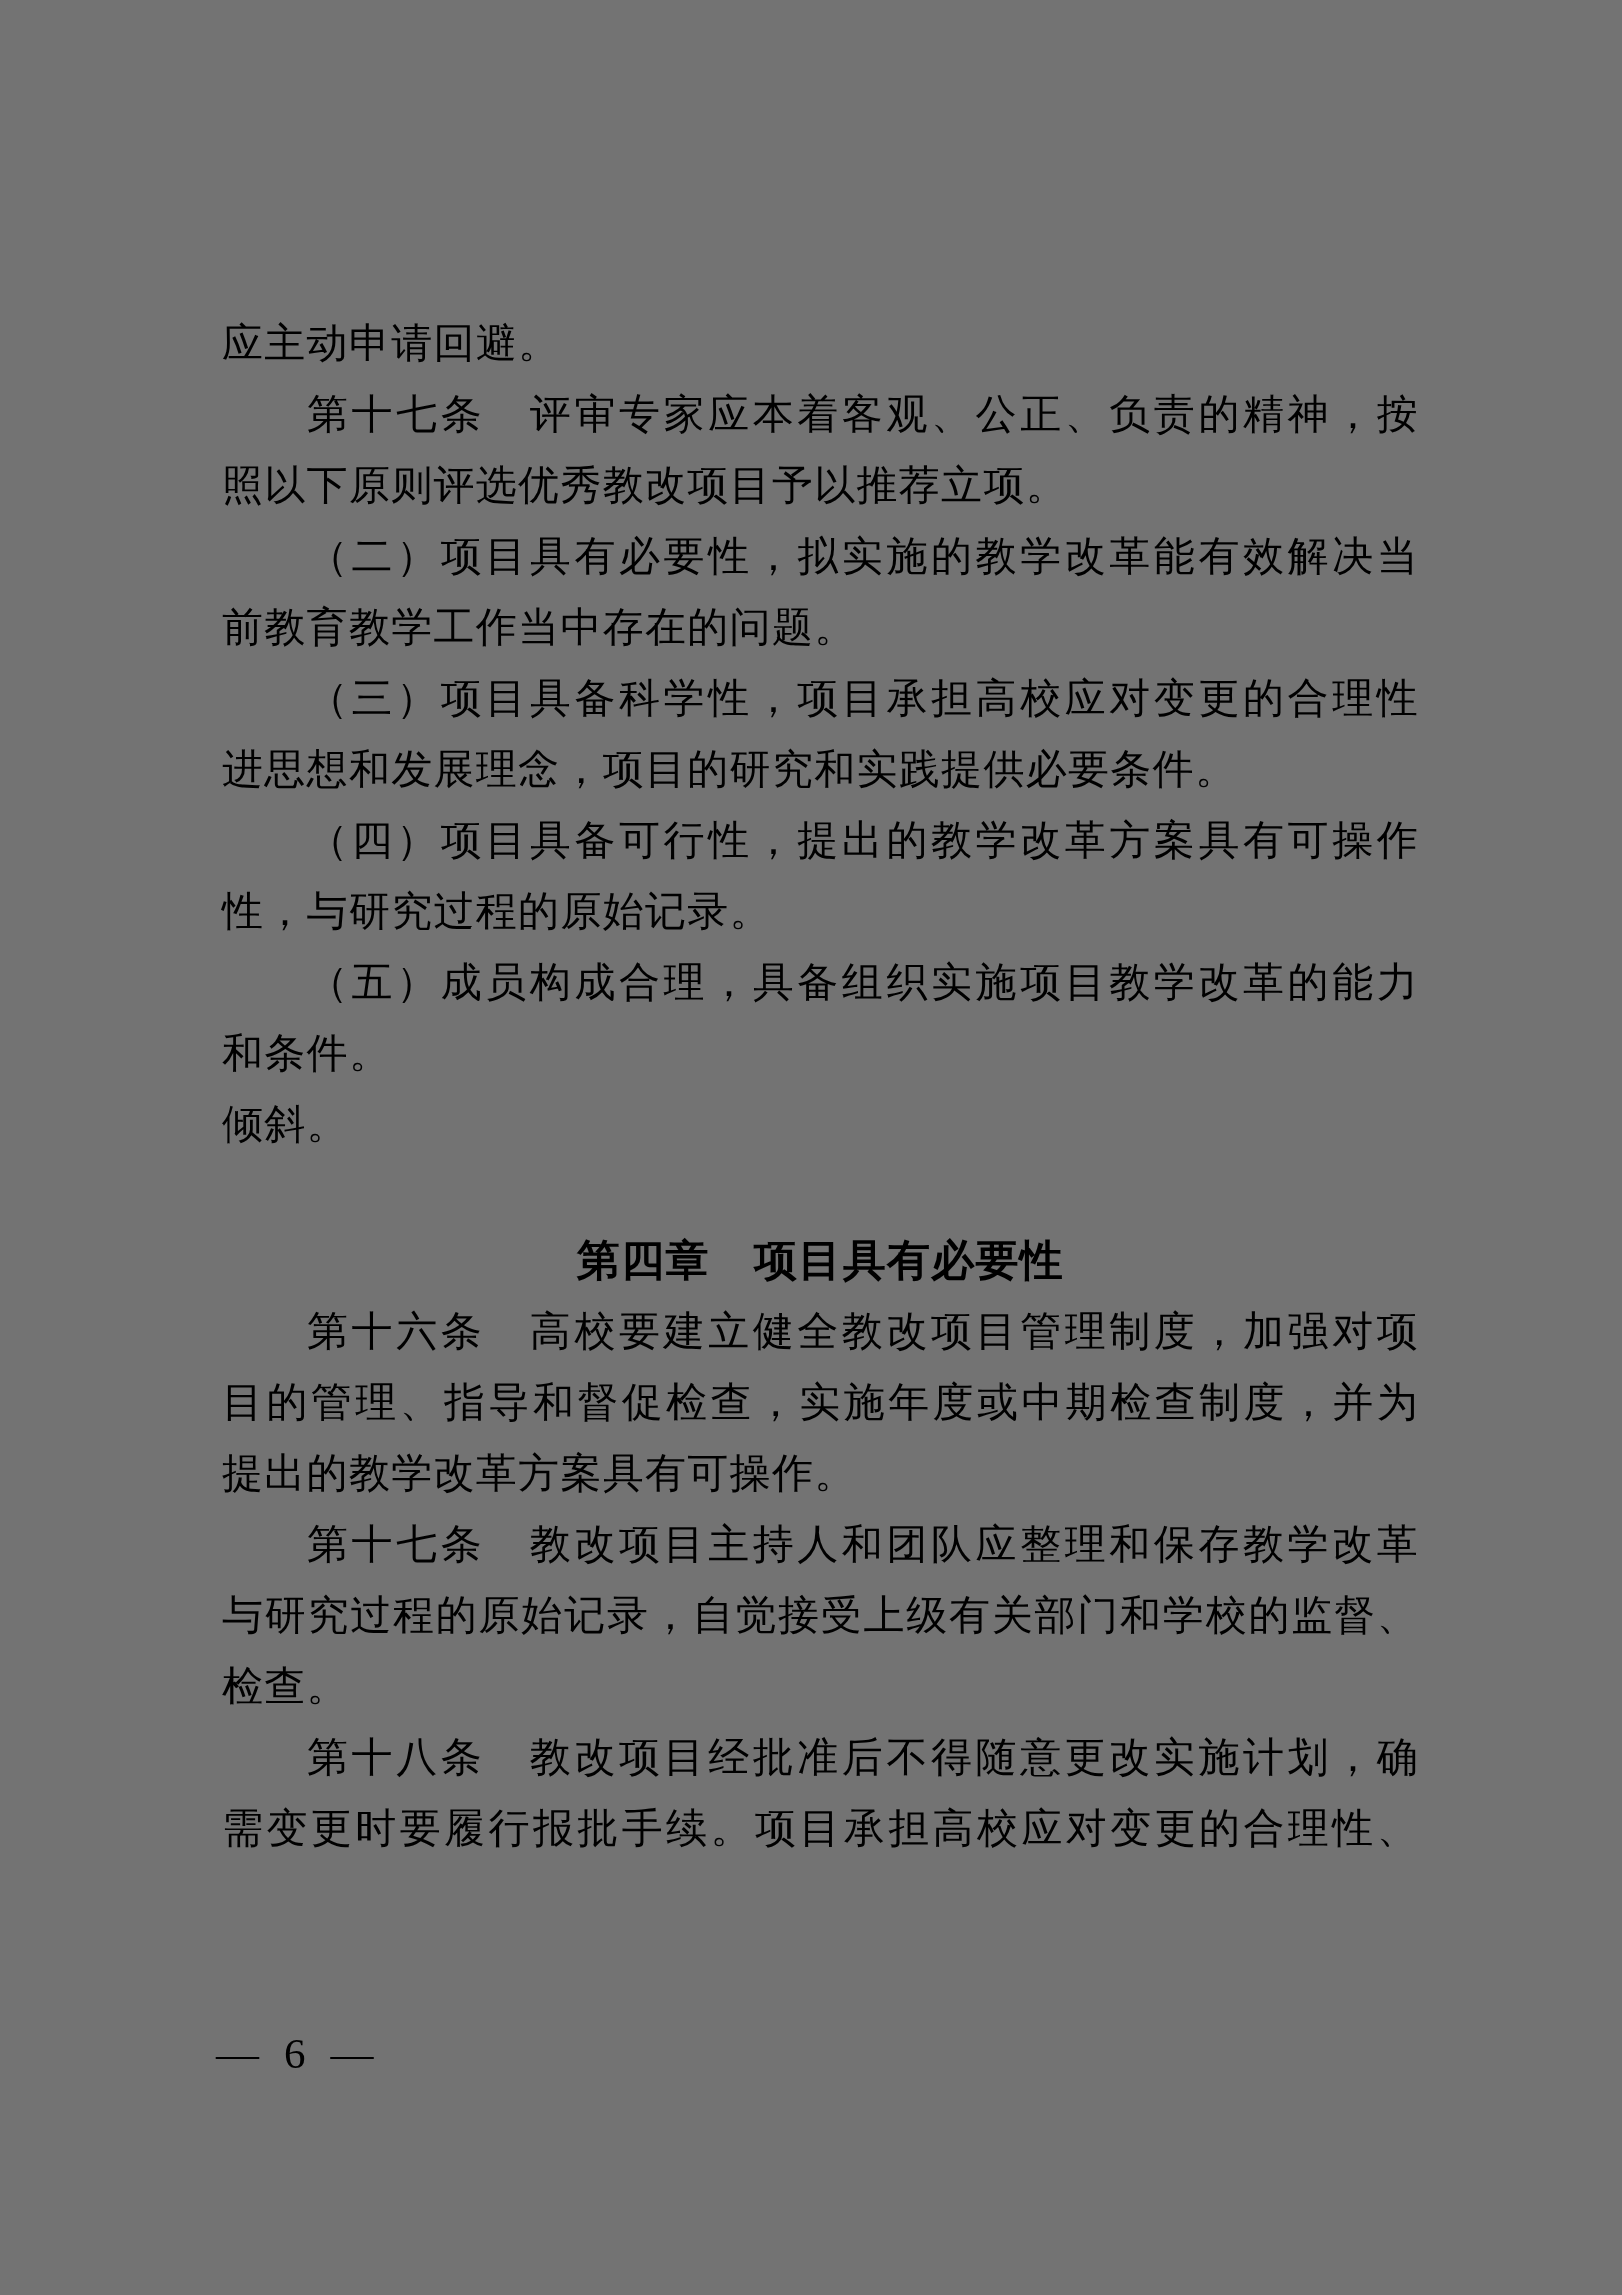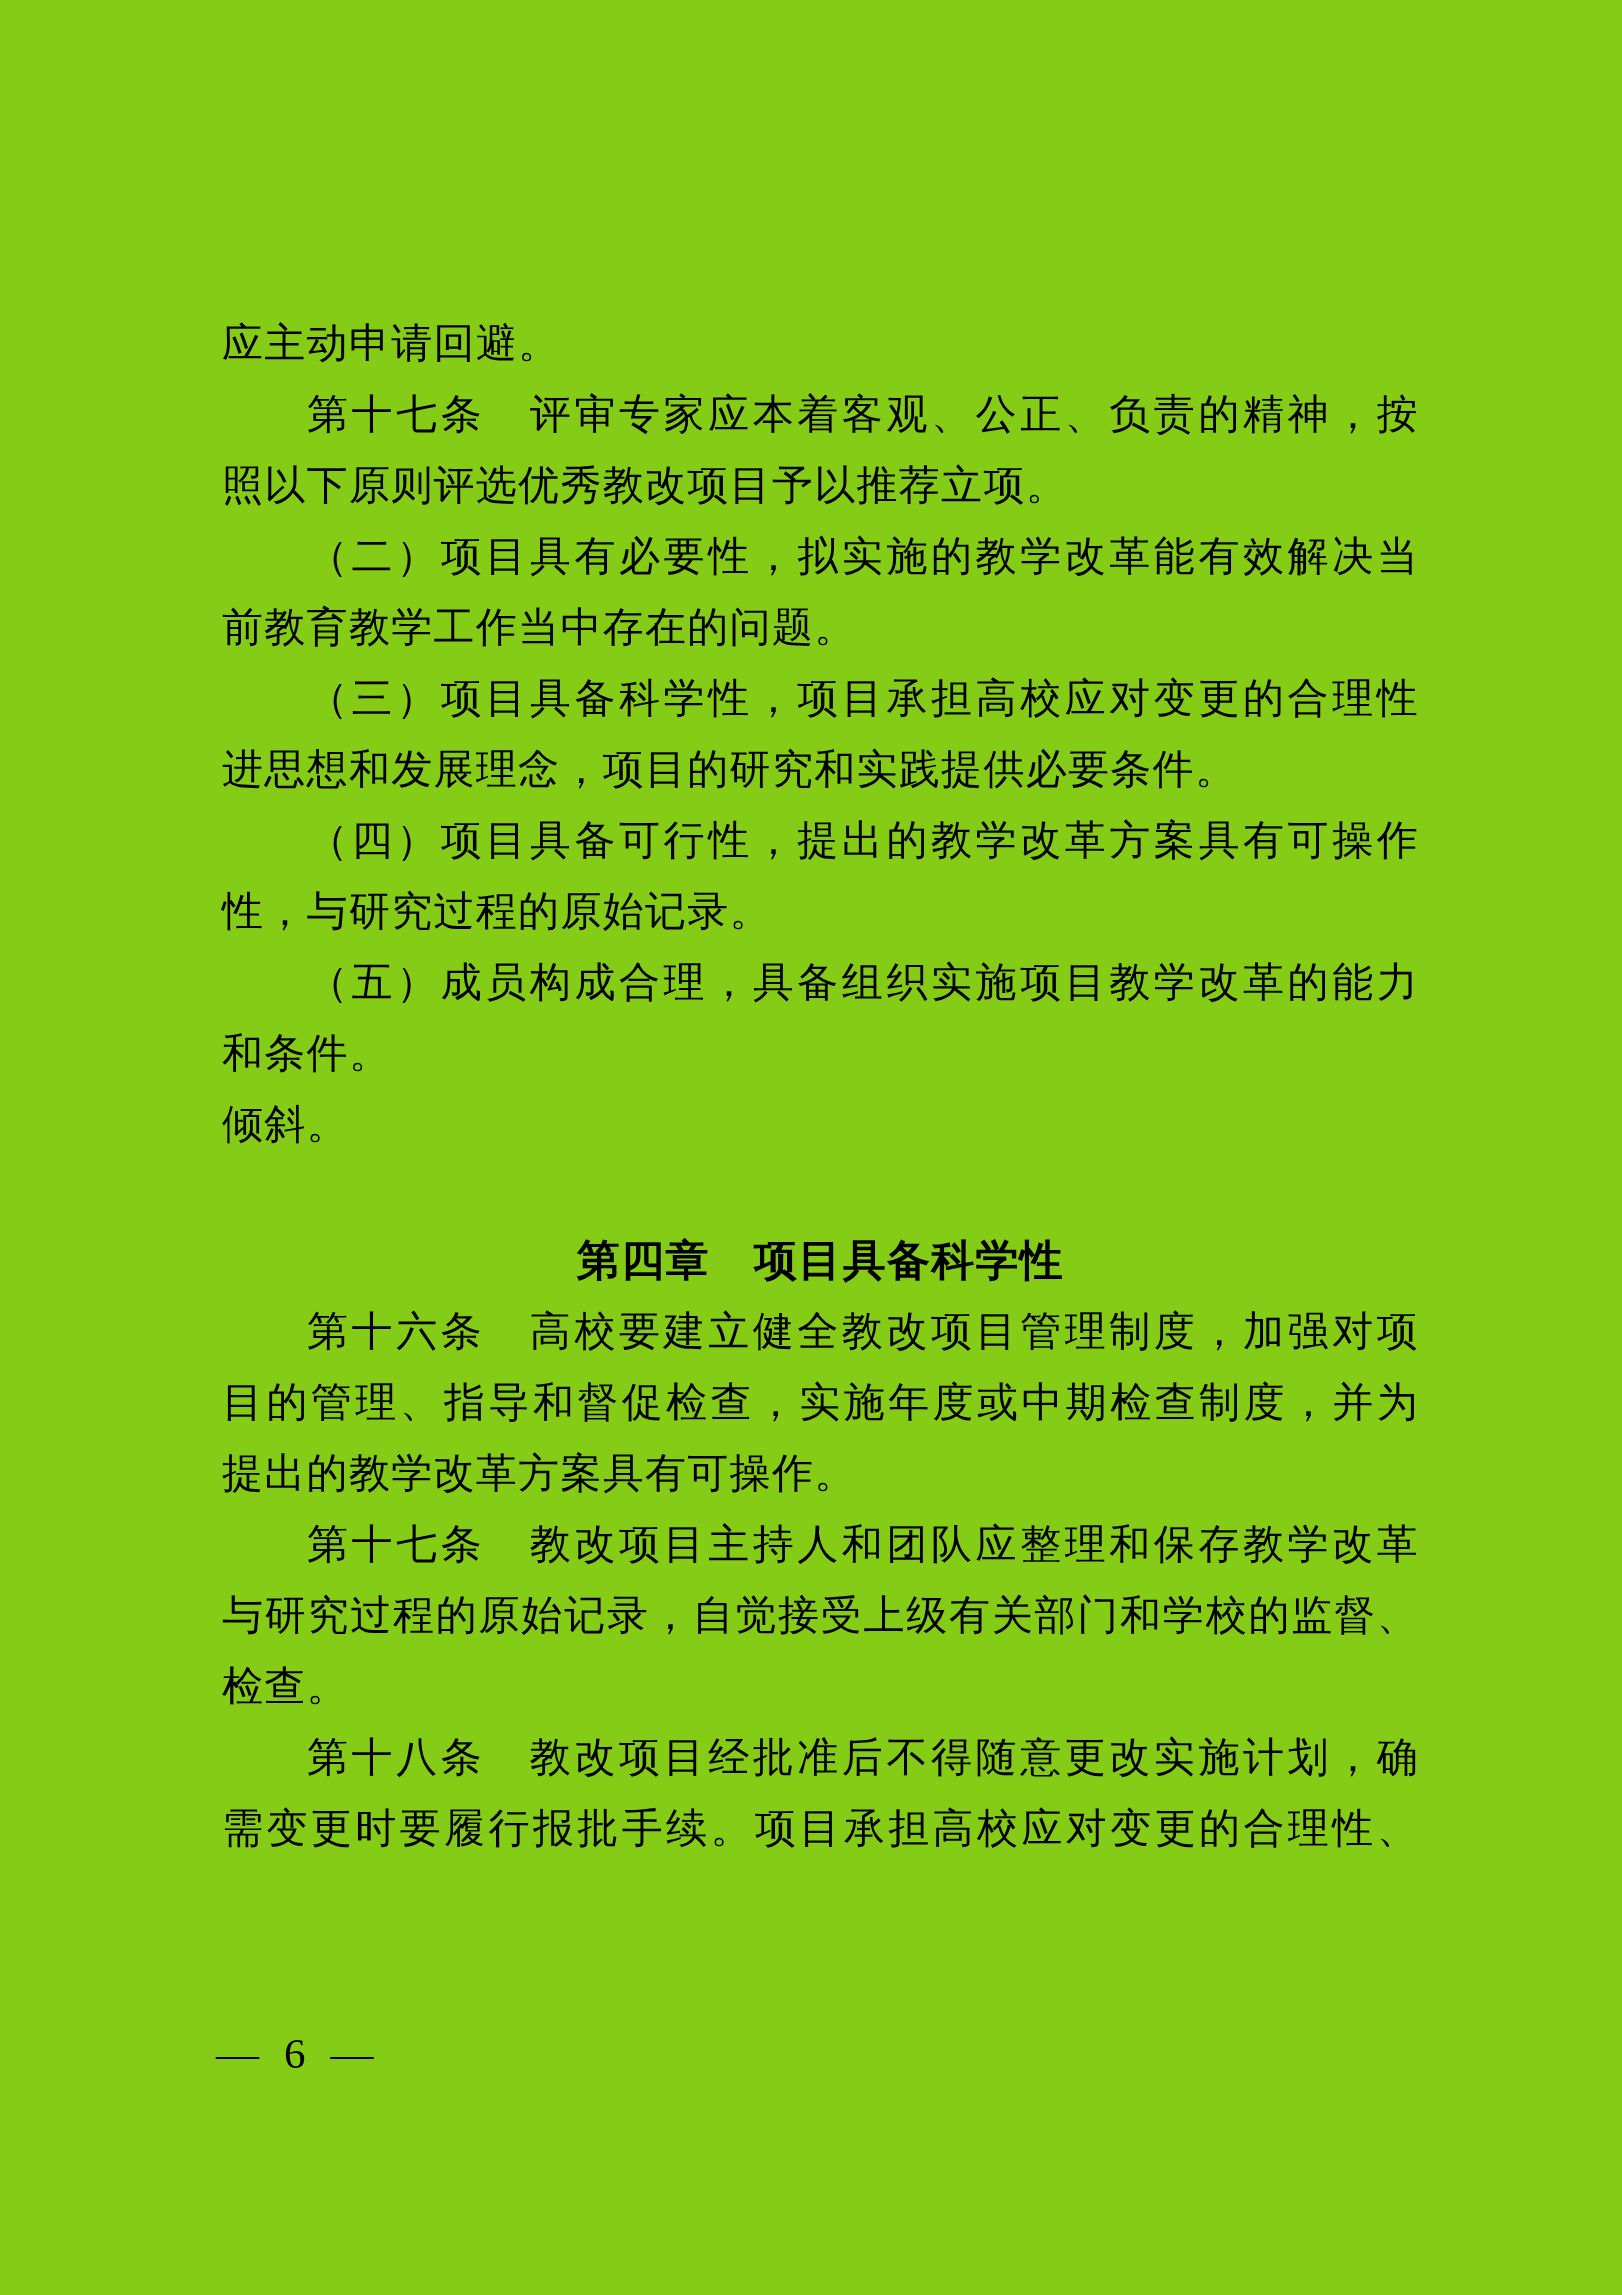--- a/index.html
+++ b/index.html
@@ -4,21 +4,21 @@
 <style>
   html, body { margin: 0; padding: 0; }
   body {
     width: 1623px; height: 2295px;
     background: #ffffff;
     font-family: "Liberation Serif", "DejaVu Serif", serif;
   }
   .page {
     position: relative;
     width: 1623px; height: 2295px;
-    background: #84cc16;
+    background: #737373;
     color: #000000;
     overflow: hidden;
   }
   .content {
     position: absolute;
     left: 222px; top: 308px;
     width: 1197px;
   }
   .line {
     height: 71px;
@@ -67,21 +67,21 @@
     <div class="line indent fill">（二）项目具有必要性，拟实施的教学改革能有效解决当</div>
     <div class="line">前教育教学工作当中存在的问题。</div>
     <div class="line indent fill">（三）项目具备科学性，项目承担高校应对变更的合理性</div>
     <div class="line">进思想和发展理念，项目的研究和实践提供必要条件。</div>
     <div class="line indent fill">（四）项目具备可行性，提出的教学改革方案具有可操作</div>
     <div class="line">性，与研究过程的原始记录。</div>
     <div class="line indent fill">（五）成员构成合理，具备组织实施项目教学改革的能力</div>
     <div class="line">和条件。</div>
     <div class="line">倾斜。</div>
 
-    <div class="heading">第四章　项目具备科学性</div>
+    <div class="heading">第四章　项目具有必要性</div>
 
     <div class="line indent fill">第十六条　高校要建立健全教改项目管理制度，加强对项</div>
     <div class="line fill">目的管理、指导和督促检查，实施年度或中期检查制度，并为</div>
     <div class="line">提出的教学改革方案具有可操作。</div>
     <div class="line indent fill">第十七条　教改项目主持人和团队应整理和保存教学改革</div>
     <div class="line fill">与研究过程的原始记录，自觉接受上级有关部门和学校的监督、</div>
     <div class="line">检查。</div>
     <div class="line indent fill">第十八条　教改项目经批准后不得随意更改实施计划，确</div>
     <div class="line fill">需变更时要履行报批手续。项目承担高校应对变更的合理性、</div>
 

